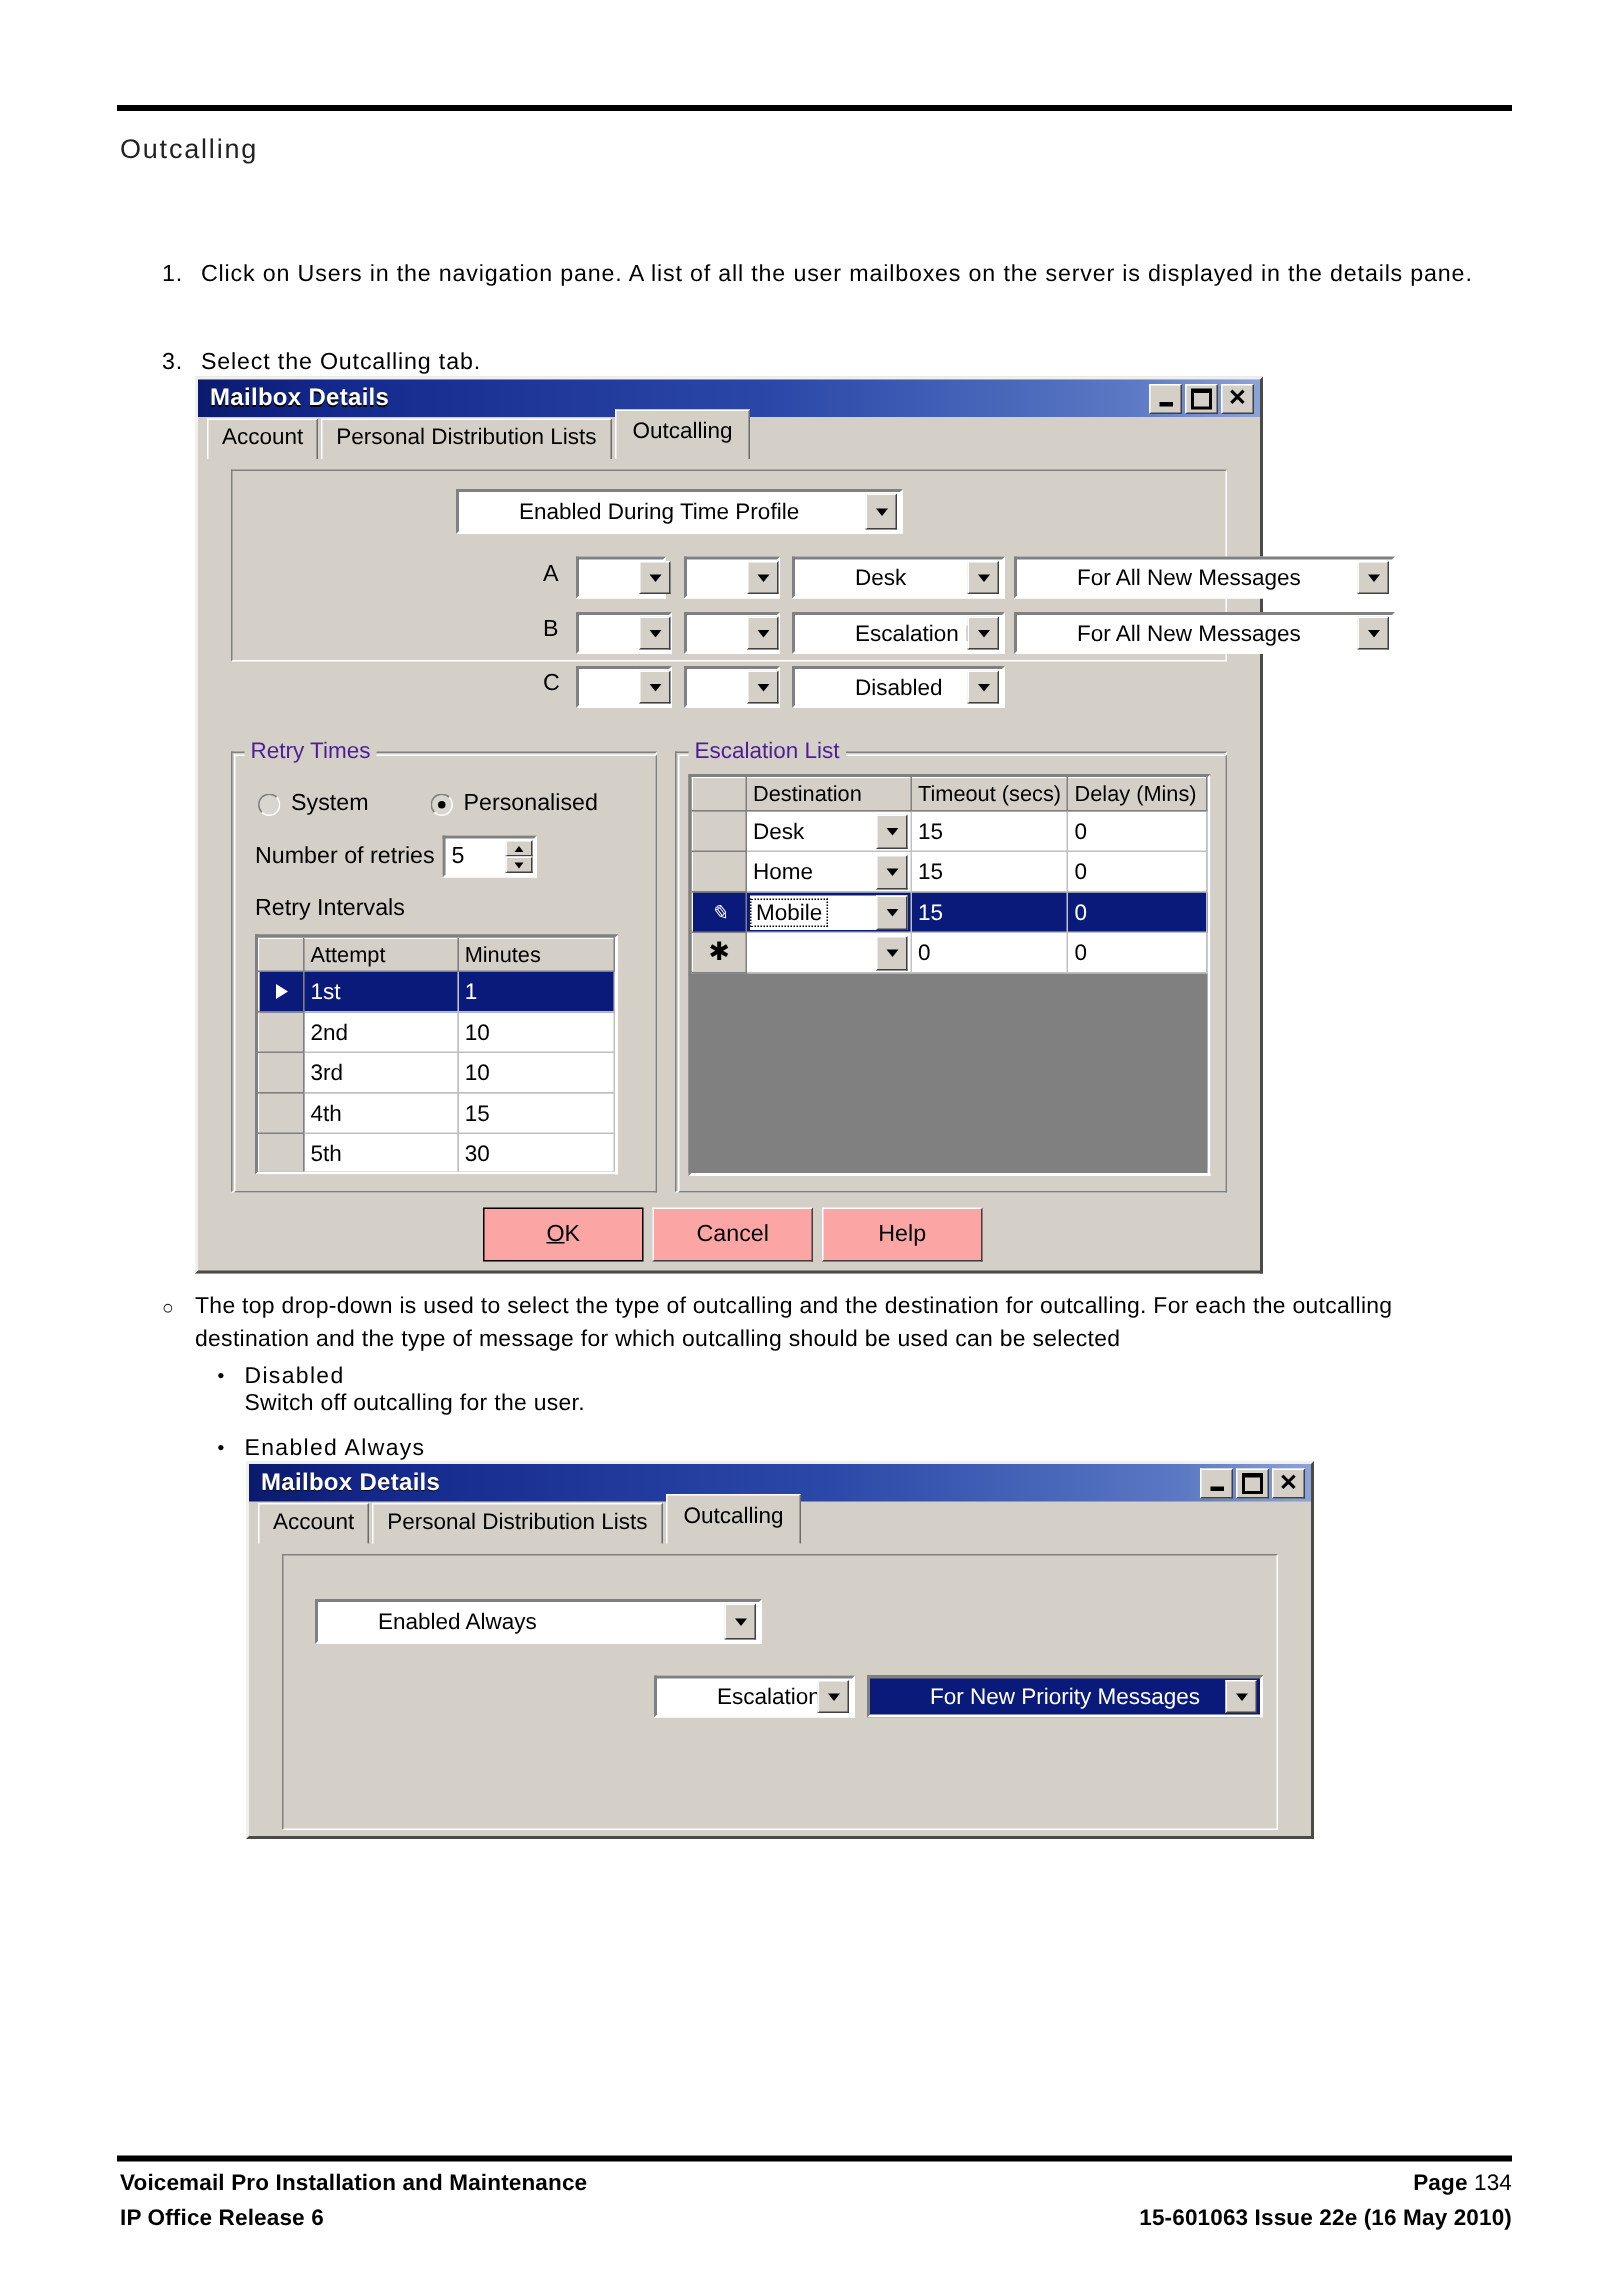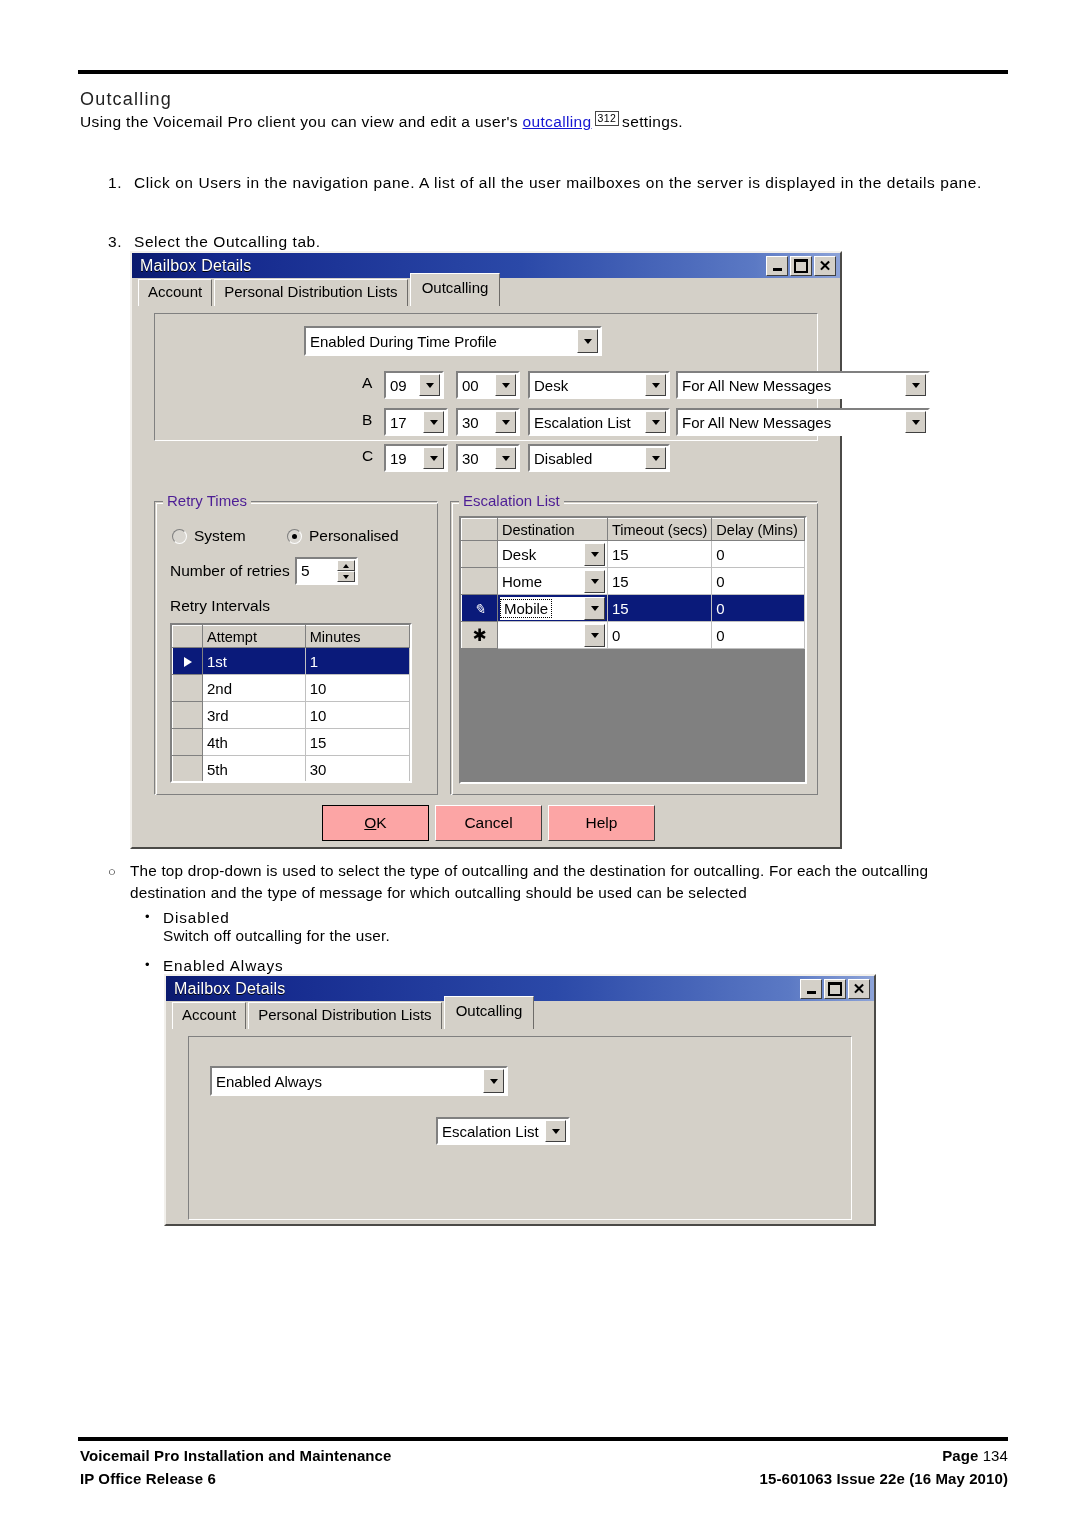--- a/index.html
+++ b/index.html
@@ -51,21 +51,21 @@
     border-left:2px solid #f2f0ec;
     border-right:2px solid #4b4a47;
     border-bottom:2px solid #4b4a47;
   }
   .titlebar{
     position:absolute;left:0;top:0;right:0;height:25px;
     background:linear-gradient(to right,#0a1a6e 0%,#14288c 12%,#2b49a8 55%,#5b79c4 88%,#8da3d8 100%);
     display:flex;align-items:center;
   }
   .title-text{
-    color:#fff;font-weight:normal;font-size:16px;letter-spacing:.2px;
+    color:#fff;font-weight:bold;font-size:16px;letter-spacing:.2px;
     margin-left:8px;text-shadow:0 1px 0 #000;
   }
   .tb-btns{position:absolute;right:4px;top:3px;display:flex;gap:2px;}
   .tb-btn{
     width:20px;height:18px;background:#d4d0c8;
     border-top:1px solid #ffffff;border-left:1px solid #ffffff;
     border-right:1px solid #404040;border-bottom:1px solid #404040;
     display:flex;align-items:center;justify-content:center;
     font-size:12px;font-weight:bold;color:#000;line-height:1;
     font-family:"Liberation Sans", sans-serif;
@@ -109,21 +109,21 @@
   .group-title{
     position:absolute;top:-10px;left:8px;background:#d4d0c8;
     padding:0 4px;font-size:15px;color:#4c1d95;z-index:3;
   }
 
   
   .combo{
     position:absolute;background:#fff;
     border-top:2px solid #808080;border-left:2px solid #808080;
     border-right:2px solid #ffffff;border-bottom:2px solid #ffffff;
-    box-sizing:border-box;display:flex;align-items:center;
+    box-sizing:border-box;display:flex;align-items:center;padding-left:36px;
   }
   .combo .val{
     flex:1;font-size:15px;padding-left:4px;white-space:nowrap;overflow:hidden;color:#000;
   }
   .combo.sel{background:#0a1a7a;}
   .combo.sel .val{color:#fff;}
   .arrow-btn{
     width:19px;height:calc(100% - 4px);margin:2px 2px 2px 0;background:#d4d0c8;
     border-top:1px solid #ffffff;border-left:1px solid #ffffff;
     border-right:1px solid #404040;border-bottom:1px solid #404040;
@@ -220,23 +220,20 @@
 </style>
 </head>
 <body>
 
 <div class="page">
 
   <div class="top-rule"></div>
 
   <div class="h1">Outcalling</div>
 
-  <div class="intro">
-    <span>Using the Voicemail Pro client you can view and edit a user's </span><a href="#">outcalling</a><span class="pgref">312</span><span>settings.</span>
-  </div>
 
   <div class="olitem" style="left:108px;top:174px;">
     <span class="num">1.</span><span>Click on Users in the navigation pane. A list of all the user mailboxes on the server is displayed in the details pane.</span>
   </div>
   <div class="olitem" style="left:108px;top:233px;">
     <span class="num">3.</span><span>Select the Outcalling tab.</span>
   </div>
 
   <div class="dlg-outer" style="left:130px;top:251px;width:708px;height:594px;">
 
@@ -541,20 +538,26 @@
         </span>
     </div>
 
     <div class="combo" style="left:270px;top:141px;width:134px;height:28px;">
       <span class="val">Escalation List</span>
       <span class="arrow-btn">
           <i></i>
         </span>
     </div>
 
+    <div class="combo sel" style="left:412px;top:141px;width:264px;height:28px;">
+      <span class="val">For New Priority Messages</span>
+      <span class="arrow-btn">
+          <i></i>
+        </span>
+    </div>
   </div>
 
   <div class="foot-rule"></div>
   <div class="foot l1">Voicemail Pro Installation and Maintenance</div>
   <div class="foot l2">IP Office Release 6</div>
   <div class="foot r1">
     <span>Page</span>
     <span class="reg">134</span>
   </div>
   <div class="foot r2">15-601063 Issue 22e (16 May 2010)</div>

